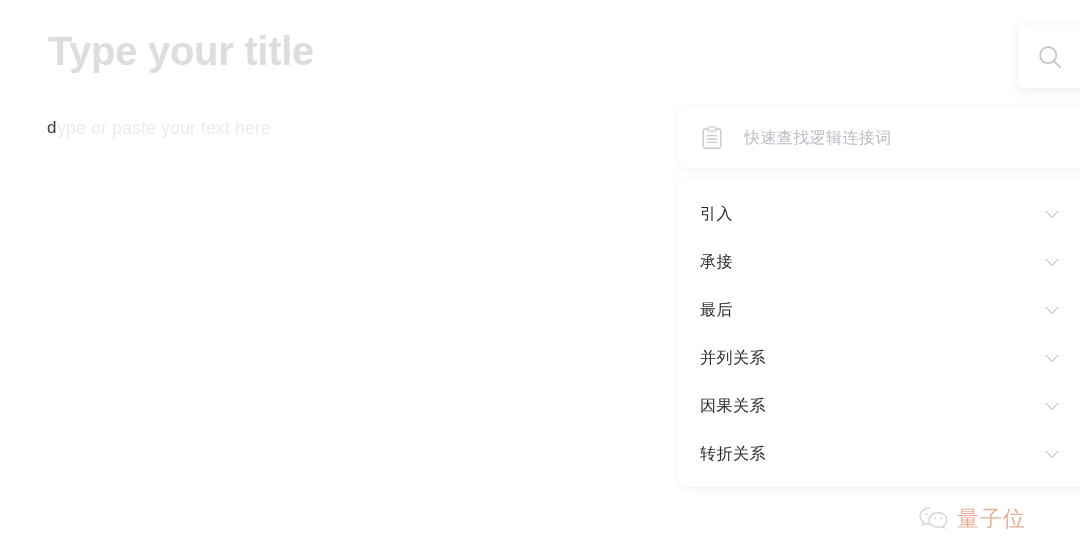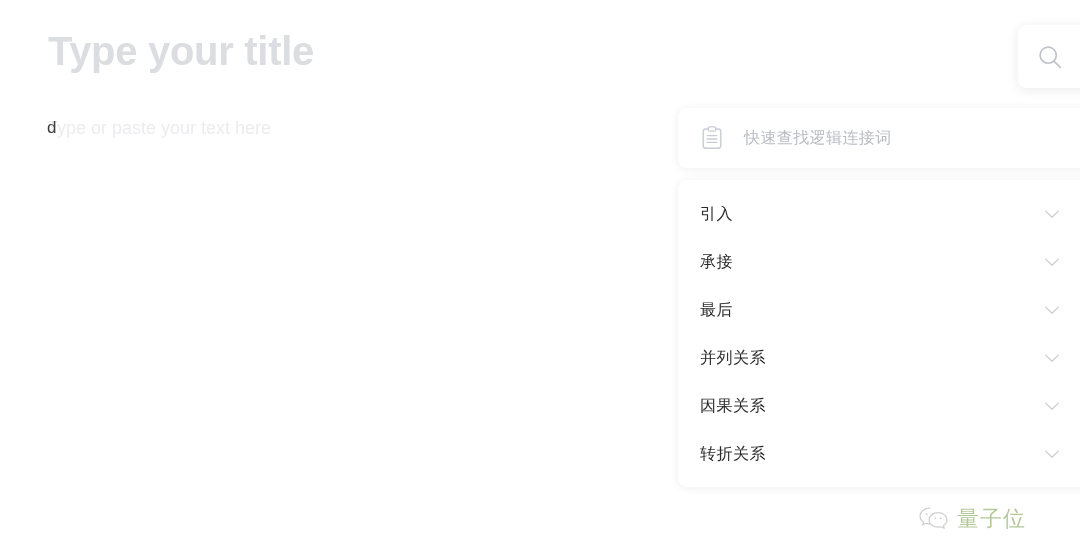--- a/index.html
+++ b/index.html
@@ -166,21 +166,21 @@
   }
   .watermark .wm-icon {
     width: 32px;
     height: 26px;
     display: block;
     flex: none;
   }
   .watermark .wm-text {
     margin-left: 7px;
     font-size: 22px;
-    color: #4d7c0f;
+    color: #c2410c;
     letter-spacing: 1px;
     white-space: nowrap;
     line-height: 26px;
   }
 </style>
 </head>
 <body>
 
 <div class="app">
 

